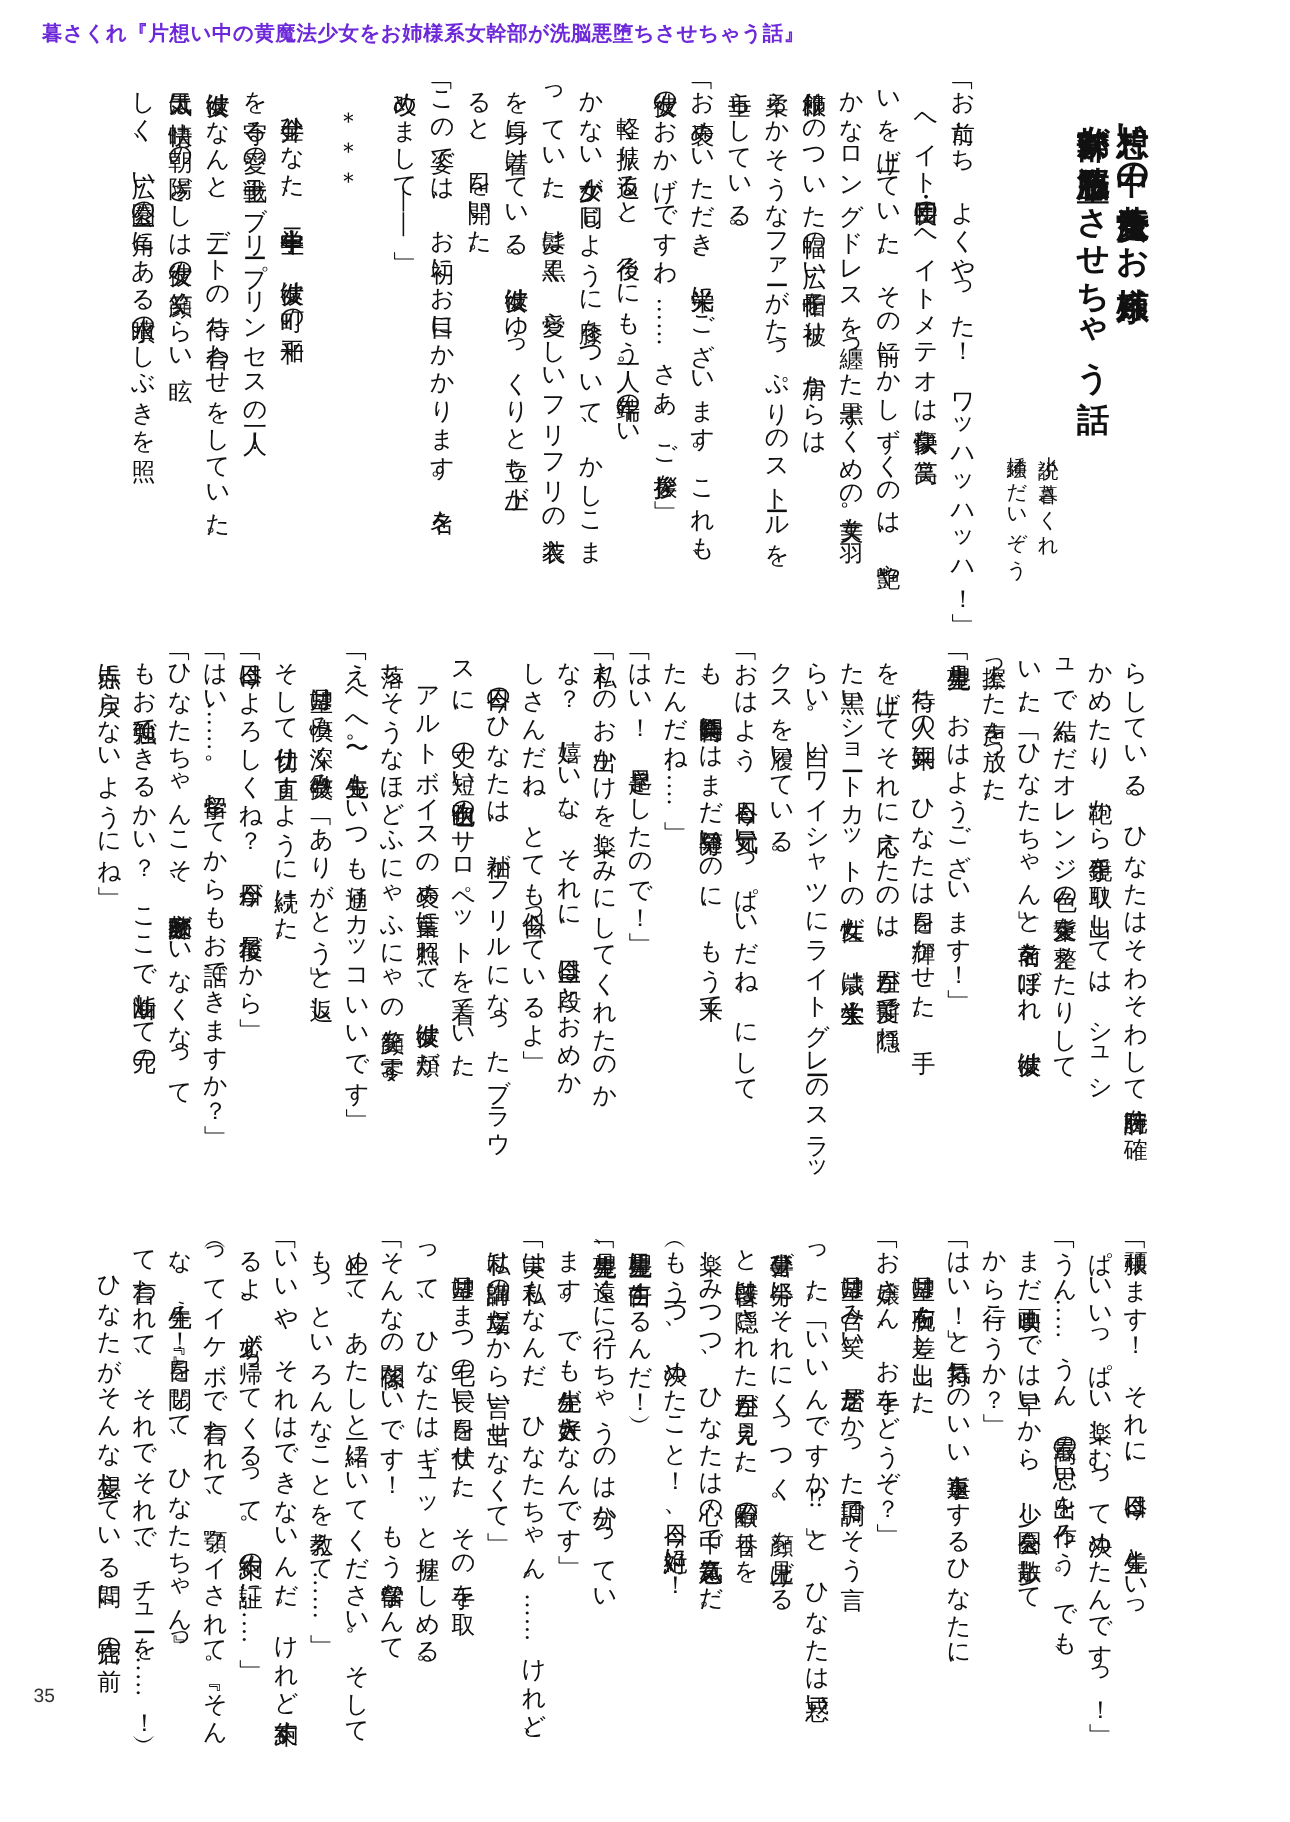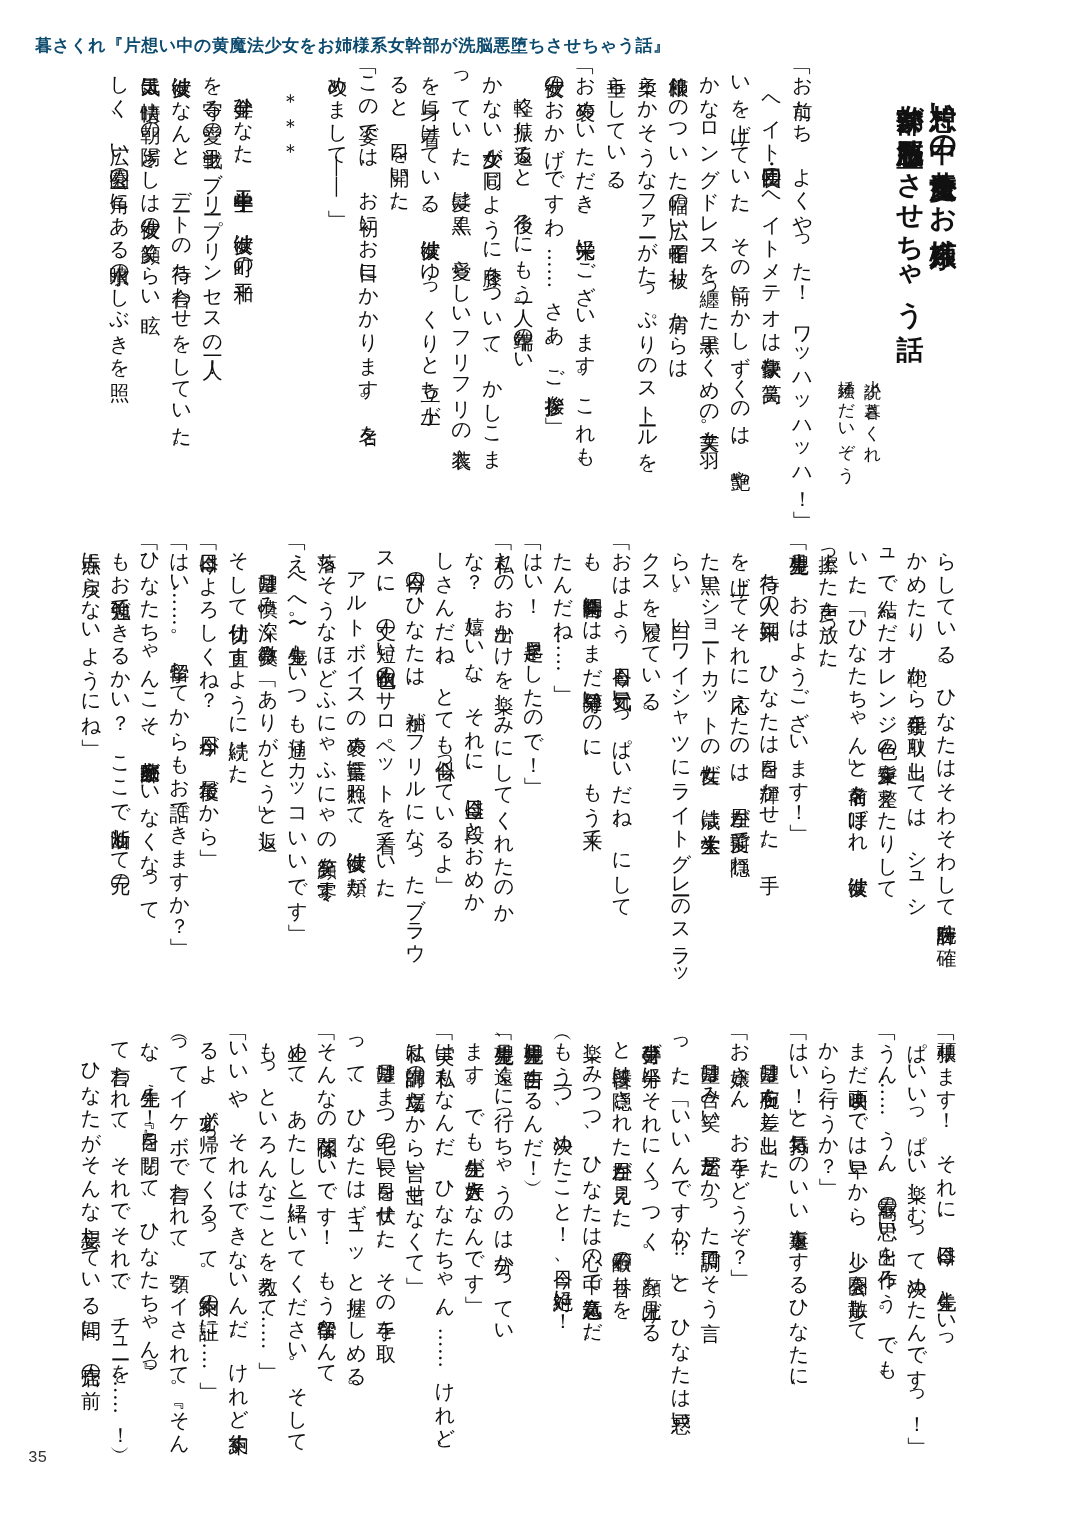--- a/index.html
+++ b/index.html
@@ -2,23 +2,23 @@
 <html lang="ja"><head>
 <meta charset="utf-8">
 <style>
   html,body{margin:0;padding:0;}
   body{
     width:1075px;height:1518px;position:relative;background:#ffffff;
     color:#111;font-family:"DejaVu Serif","Liberation Serif",serif;
     overflow:hidden;
   }
   .page-header{
-    position:absolute;top:34px;left:35px;
+    position:absolute;top:16px;left:35px;
     font-family:"Liberation Sans","DejaVu Sans",sans-serif;
-    font-size:17px;font-weight:600;color:#0c4a6e;letter-spacing:.5px;
+    font-size:17px;font-weight:600;color:#6d28d9;letter-spacing:.5px;
     white-space:nowrap;
   }
   
   .band{
     position:absolute;
     writing-mode:vertical-rl;
     text-orientation:mixed;
     white-space:nowrap;
   }
   .band-top{top:62px;right:115px;height:460px;}
@@ -42,22 +42,22 @@
   .band-mid .tcol,.band-bot .tcol{line-height:29.5px;letter-spacing:.5px;}
   .tcol.sep{
     padding-top:18px;margin-right:16px;margin-left:16px;letter-spacing:5px;
   }
   .page-footer{
     position:absolute;top:1487px;left:447px;
     font-family:"Liberation Sans","DejaVu Sans",sans-serif;
     font-size:15px;font-weight:600;color:#222;white-space:nowrap;margin-top:40px;
   }
   .page-number{
-    position:absolute;top:1449px;left:28px;
-    font-family:Liberation Mono, monospace;
+    position:absolute;top:1405px;left:28px;
+    font-family:Liberation Sans, sans-serif;
     font-size:16px;color:#333;
   }
 </style>
 </head>
 <body>
 
 <div class="page-header">暮さくれ『片想い中の黄魔法少女をお姉様系女幹部が洗脳悪堕ちさせちゃう話』</div>
 
 <section class="band band-top">
   <h1 class="title-line">片想い中の黄魔法少女をお姉様系</h1>

